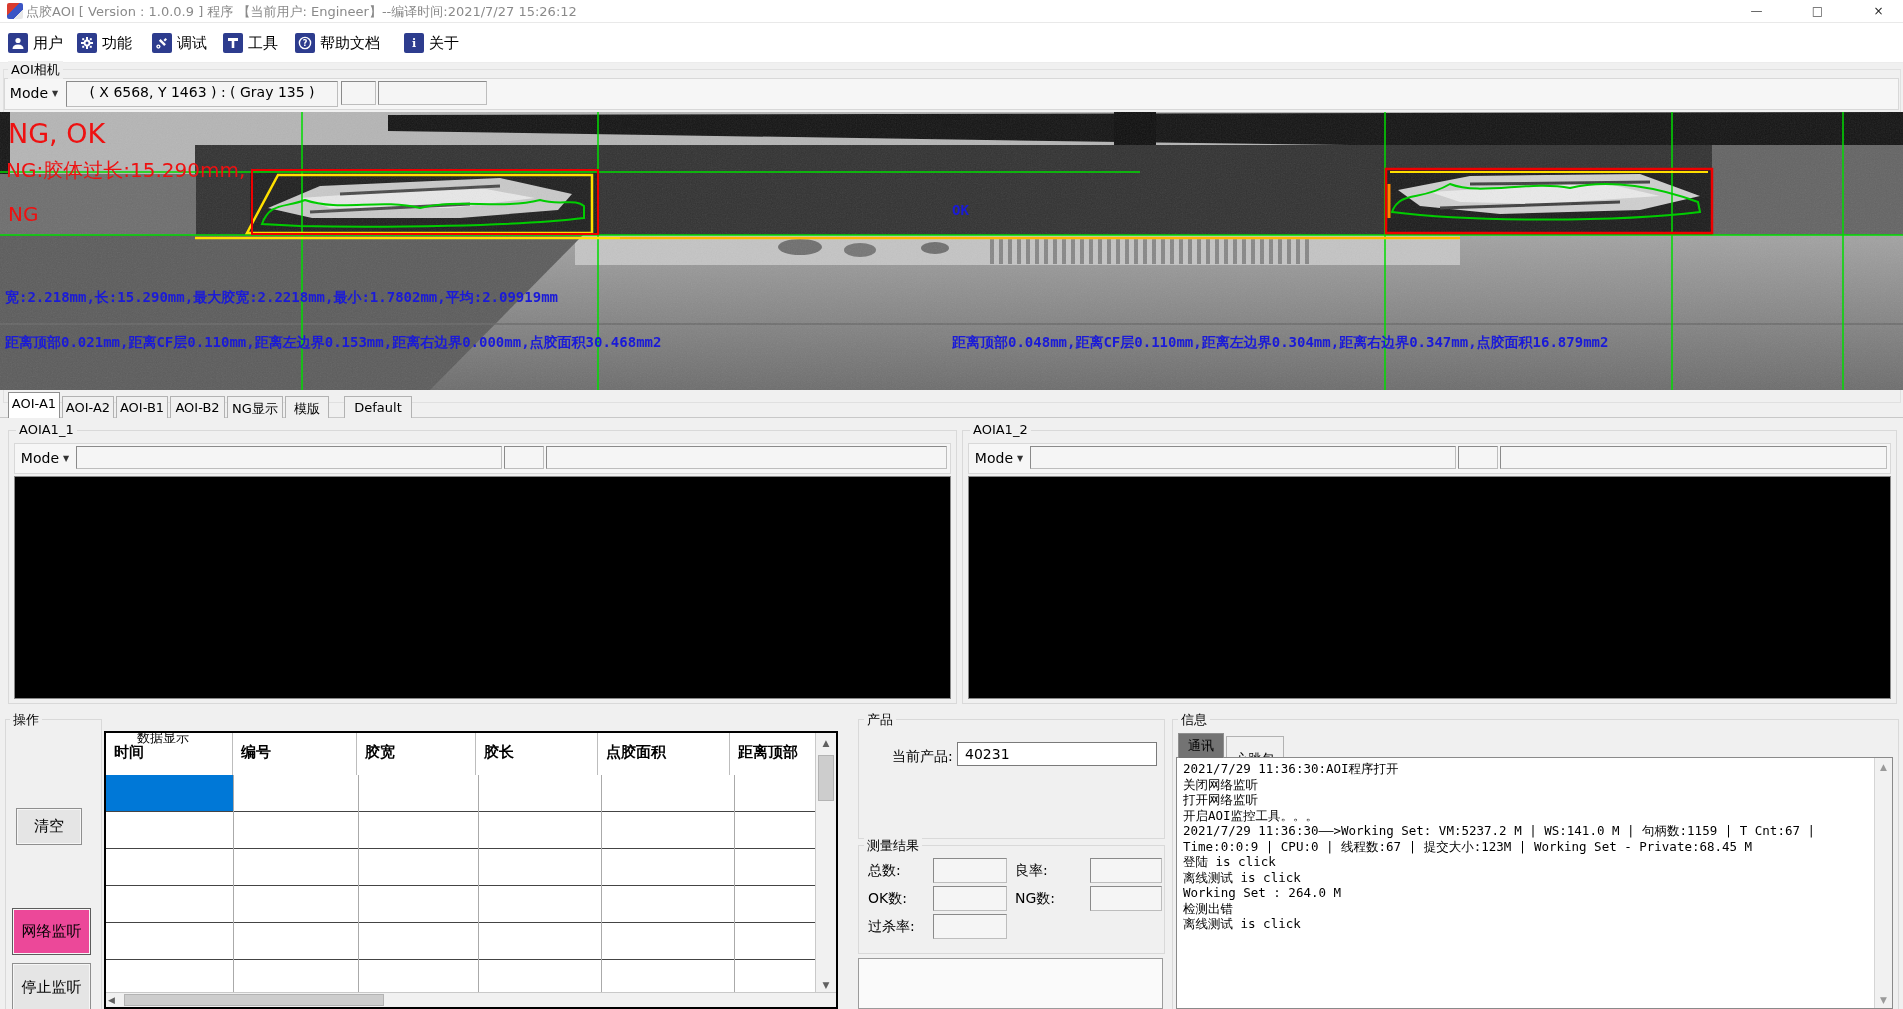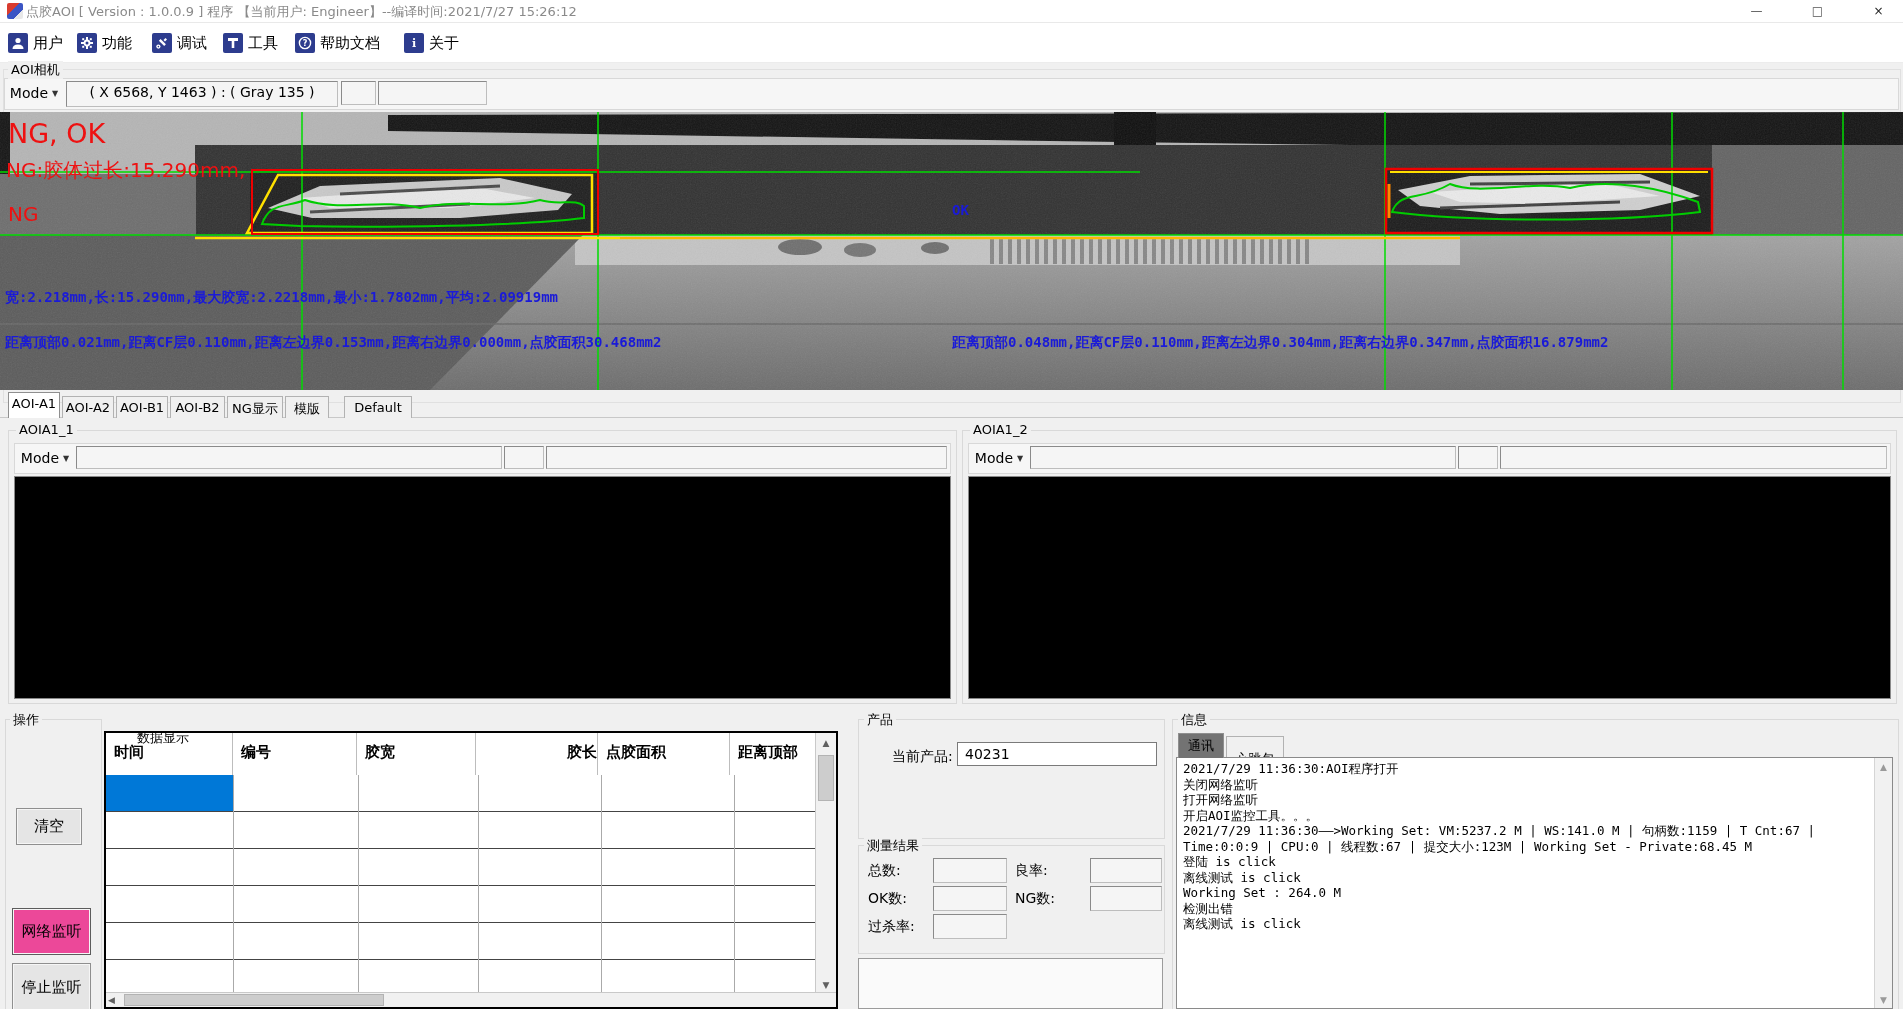--- a/index.html
+++ b/index.html
@@ -253,21 +253,21 @@
   <div class="btn green" style="left:12px;top:908px;width:77px;height:45px;">网络监听</div>
   <div class="btn" style="left:12px;top:963px;width:77px;height:46px;">停止监听</div>
 
   <div class="glabel" style="left:107px;top:729px;background:transparent;margin-left:27px;">数据显示</div>
   <div class="abs" style="left:104px;top:731px;width:734px;height:278px;background:#fff;border:2px solid #000;box-sizing:border-box;">
 
     <div style="display:flex;height:42px;border-bottom:2px solid #000;">
       <div class="thead-cell" style="width:127px;">时间</div>
       <div class="thead-cell" style="width:124px;">编号</div>
       <div class="thead-cell" style="width:119px;">胶宽</div>
-      <div class="thead-cell" style="width:122px;text-align:right;">胶长</div>
+      <div class="thead-cell" style="width:122px;">胶长</div>
       <div class="thead-cell" style="width:132px;">点胶面积</div>
       <div class="thead-cell" style="width:84px;border-right:none;">距离顶部</div>
     </div>
 
     <div style="position:absolute;left:0;top:42px;width:710px;bottom:14px;background:
         repeating-linear-gradient(to bottom,#ffffff 0px,#ffffff 36px,#444444 36px,#444444 37px);">
       <div class="vline" style="left:127px;"></div>
       <div class="vline" style="left:252px;"></div>
       <div class="vline" style="left:372px;"></div>
       <div class="vline" style="left:495px;"></div>

